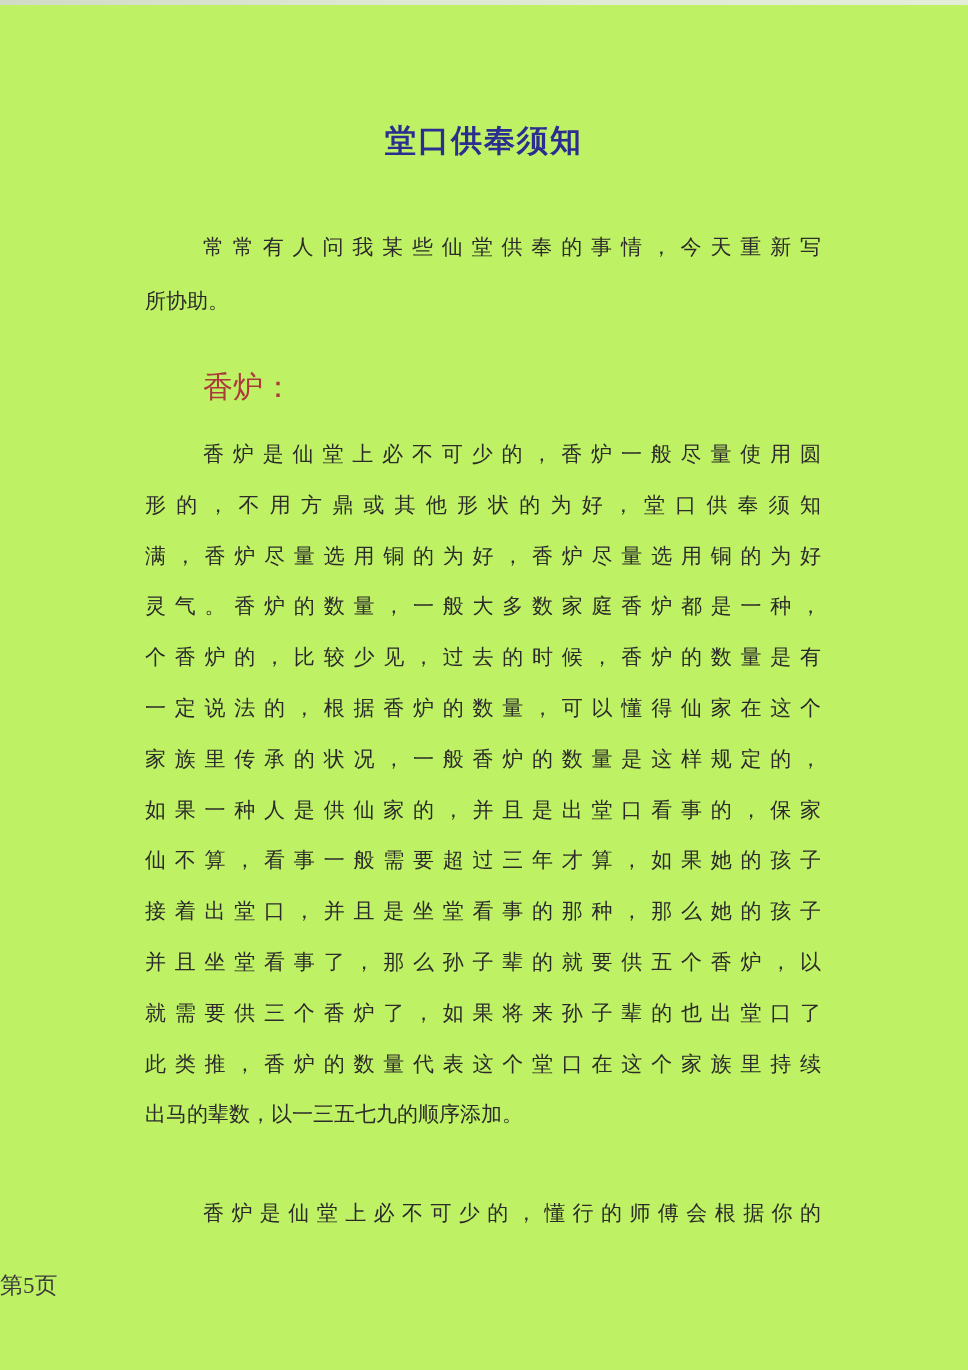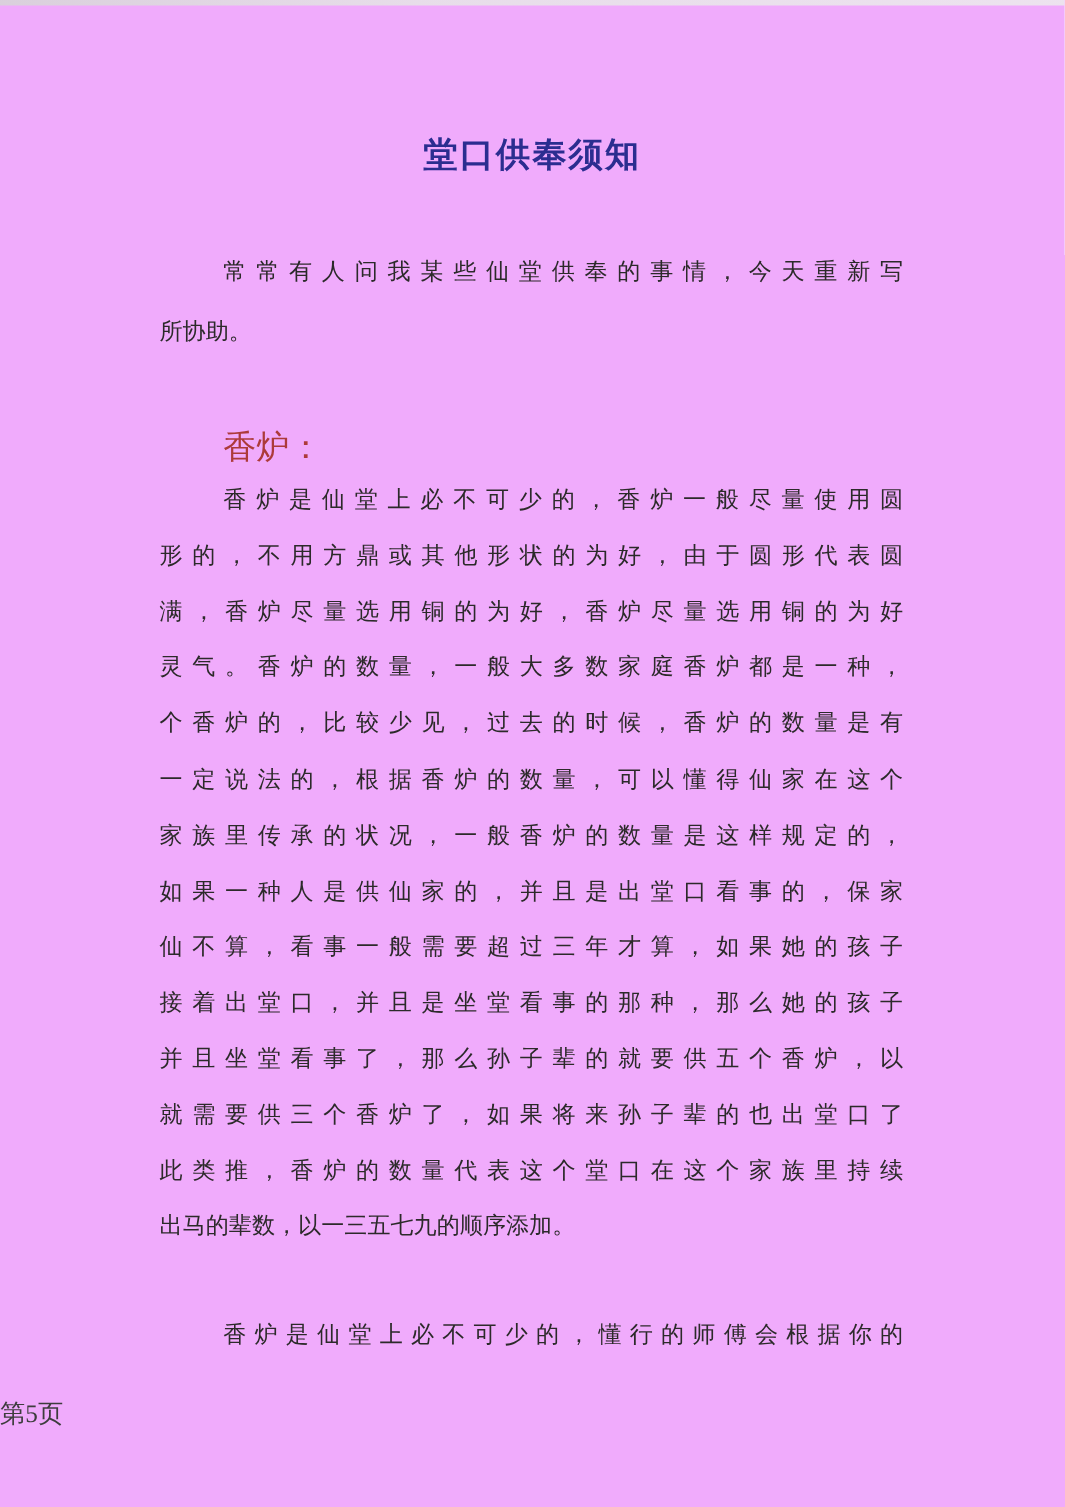--- a/index.html
+++ b/index.html
@@ -4,21 +4,21 @@
 <style>
   html, body {
     margin: 0;
     padding: 0;
     background: #ffffff;
   }
   .page {
     position: relative;
     width: 968px;
     height: 1370px;
-    background: #f0abfc;
+    background: #bef264;
     overflow: hidden;
     font-family: "Liberation Serif", "DejaVu Serif", serif;
   }
   .scan-band {
     position: absolute;
     top: 0;
     left: 0;
     width: 100%;
     height: 5px;
     background: linear-gradient(to right, #d6d6d6, #e6e6e6 40%, #ececec);
@@ -52,21 +52,21 @@
     text-align-last: left;
   }
   .line.indent {
     text-indent: 58px;
   }
   .intro { top: 220px; }
   .intro .line { height: 54px; line-height: 54px; }
   .section-heading {
     position: absolute;
     left: 145px;
-    top: 380px;
+    top: 360px;
     width: 676px;
     height: 54px;
     line-height: 54px;
     font-size: 30px;
     color: #ac3a3a;
     text-indent: 58px;
   }
   .bodypara { top: 429px; }
   .bodypara .line { height: 50.8px; line-height: 50.8px; }
   .closing { top: 1186px; }
@@ -91,21 +91,21 @@
 
   <div class="textcol intro">
     <div class="line indent">常常有人问我某些仙堂供奉的事情，今天重新写</div>
     <div class="line lastline">所协助。</div>
   </div>
 
   <div class="section-heading">香炉：</div>
 
   <div class="textcol bodypara">
     <div class="line indent">香炉是仙堂上必不可少的，香炉一般尽量使用圆</div>
-    <div class="line">形的，不用方鼎或其他形状的为好，由于圆形代表圆</div>
+    <div class="line">形的，不用方鼎或其他形状的为好，堂口供奉须知</div>
     <div class="line">满，香炉尽量选用铜的为好，香炉尽量选用铜的为好</div>
     <div class="line">灵气。香炉的数量，一般大多数家庭香炉都是一种，</div>
     <div class="line">个香炉的，比较少见，过去的时候，香炉的数量是有</div>
     <div class="line">一定说法的，根据香炉的数量，可以懂得仙家在这个</div>
     <div class="line">家族里传承的状况，一般香炉的数量是这样规定的，</div>
     <div class="line">如果一种人是供仙家的，并且是出堂口看事的，保家</div>
     <div class="line">仙不算，看事一般需要超过三年才算，如果她的孩子</div>
     <div class="line">接着出堂口，并且是坐堂看事的那种，那么她的孩子</div>
     <div class="line">并且坐堂看事了，那么孙子辈的就要供五个香炉，以</div>
     <div class="line">就需要供三个香炉了，如果将来孙子辈的也出堂口了</div>

